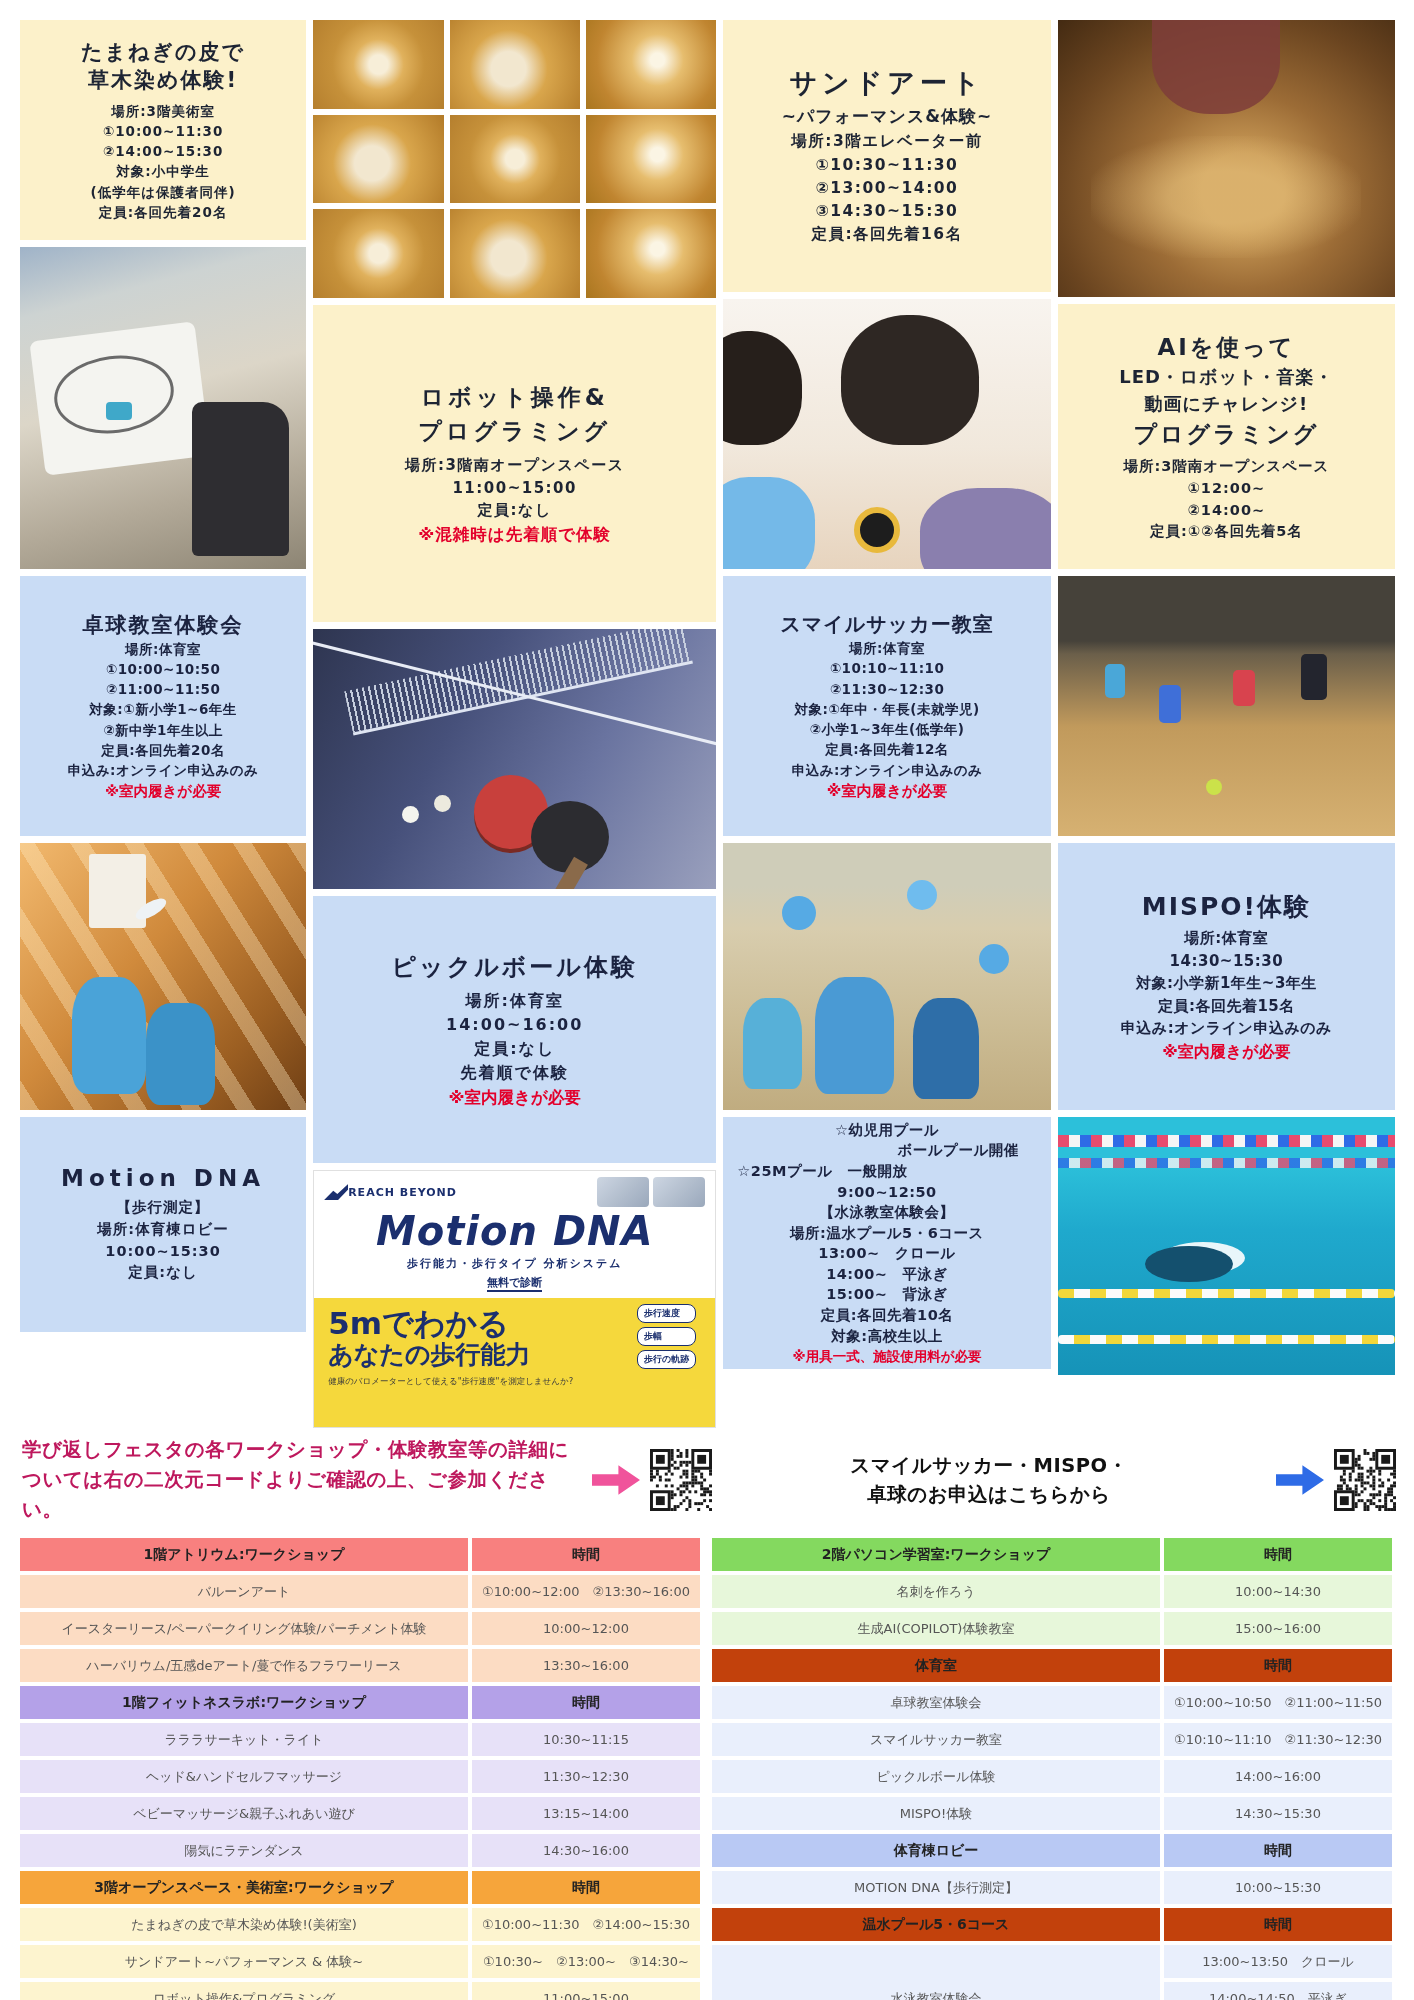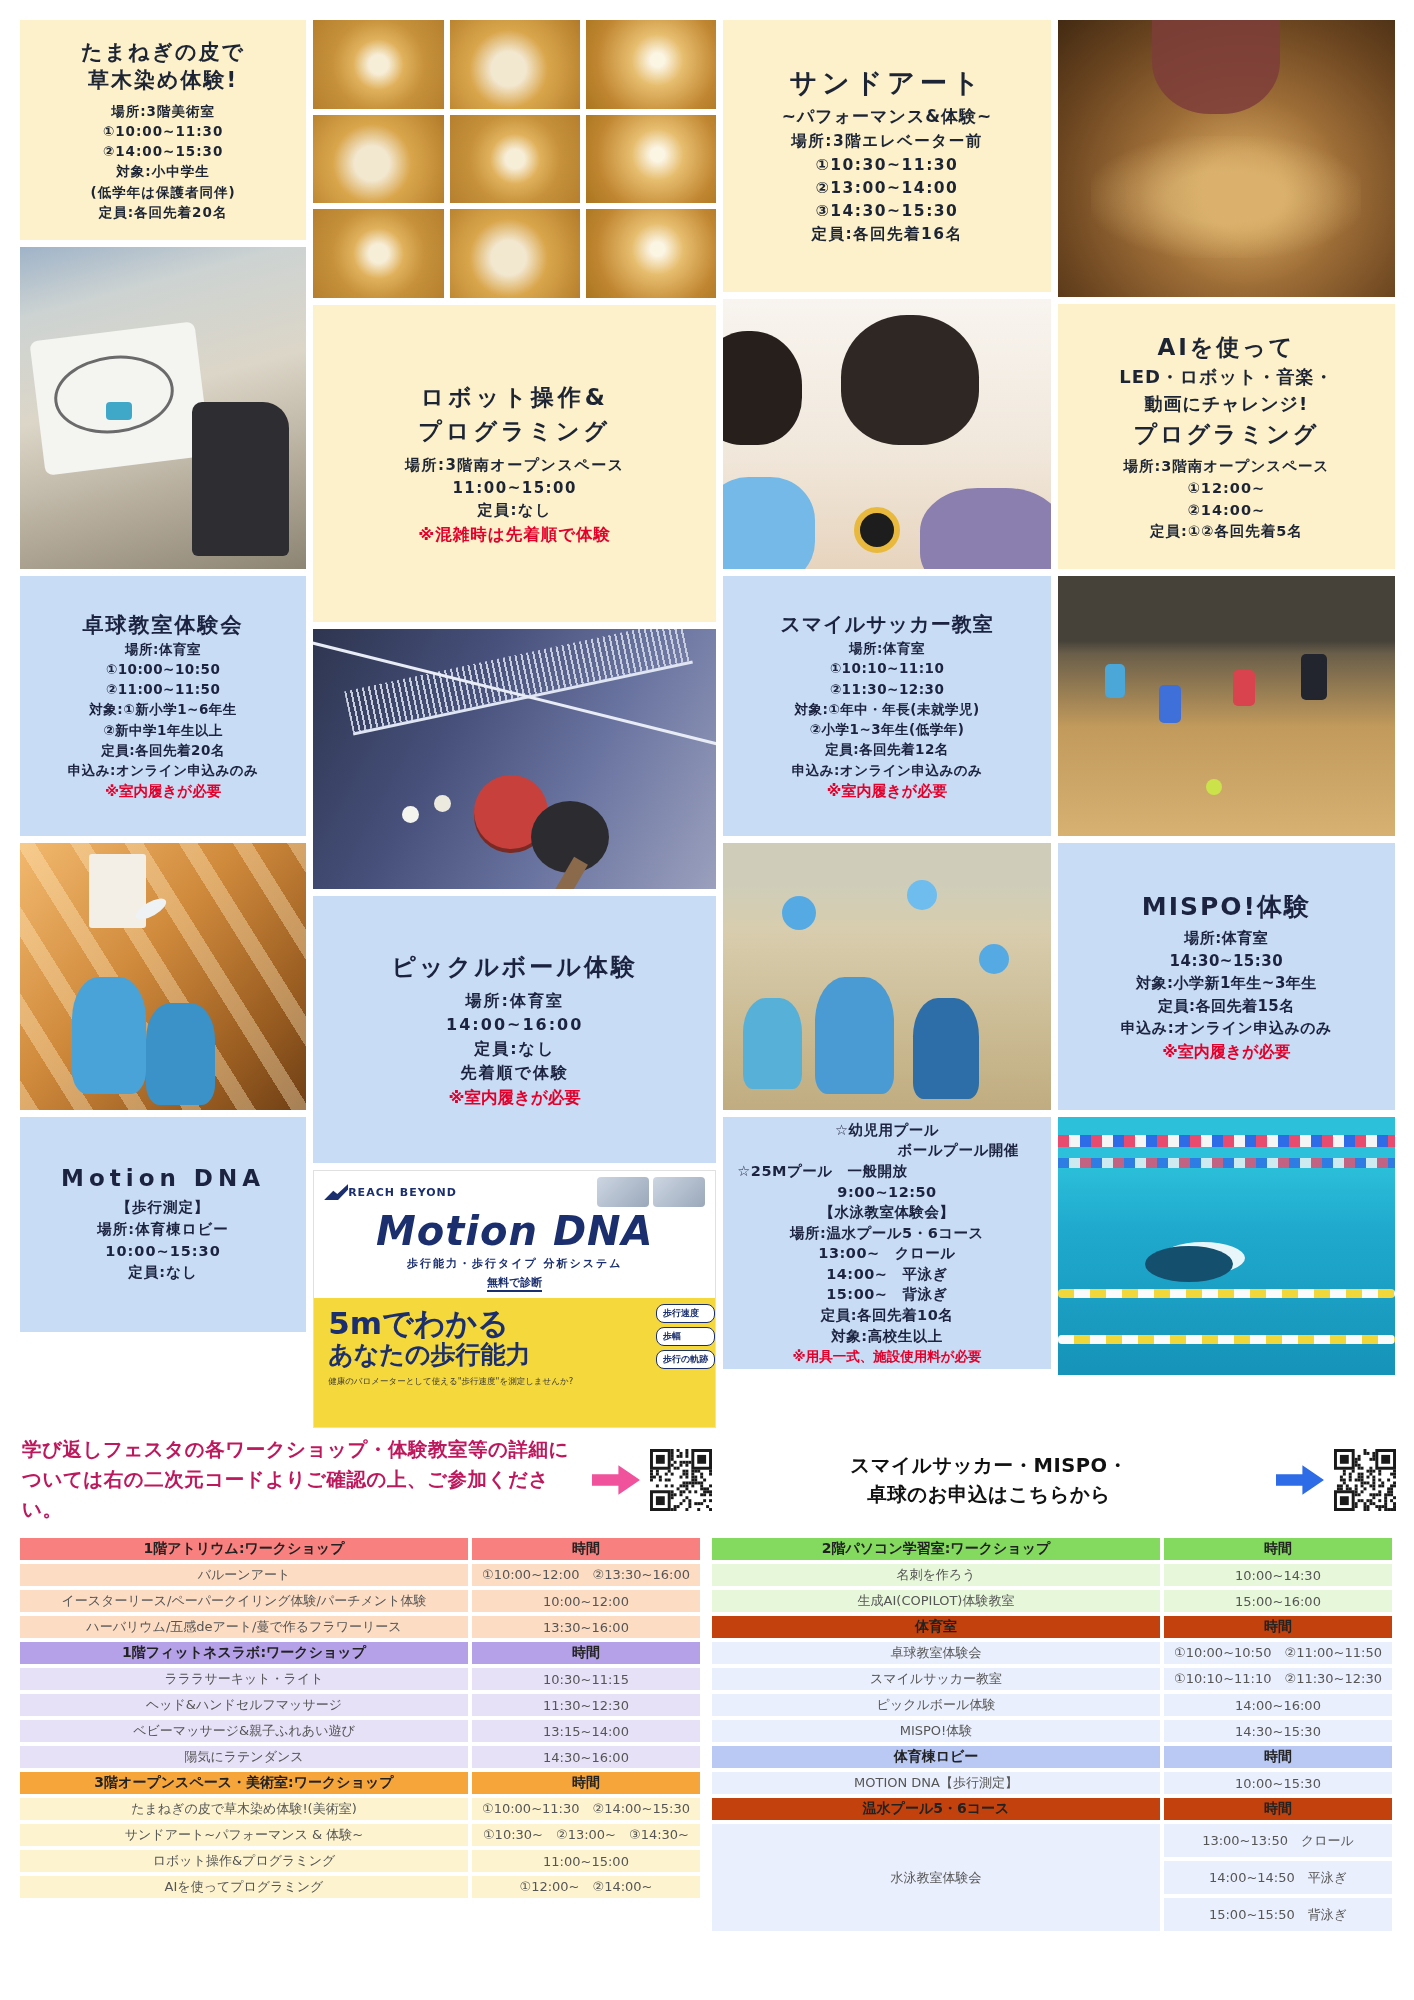--- a/index.html
+++ b/index.html
@@ -116,35 +116,35 @@
   .ad-reach{font-size:11px;font-weight:bold;color:#1b2f6e;letter-spacing:1px;}
   .ad-legs{margin-left:auto;display:flex;gap:4px;}
   .ad-legs div{width:52px;height:30px;border-radius:4px;background:linear-gradient(135deg,#cdd6e2,#9aa8bb);}
   .ad-mid{text-align:center;padding:2px 0 6px 0;}
   .ad-product{font-size:40px;font-weight:bold;font-style:italic;color:#1b2f6e;letter-spacing:1px;line-height:1.1;}
   .ad-sub{font-size:11px;color:#1b2f6e;font-weight:bold;margin-top:3px;letter-spacing:2px;}
   .ad-free{display:inline-block;font-size:11px;color:#1b2f6e;font-weight:bold;margin-top:3px;border-bottom:2px solid #1b2f6e;}
   .ad-banner{background:#f5d83c;flex:1;position:relative;padding:8px 12px 4px 14px;}
   .ad-b1{font-size:31px;font-weight:bold;color:#1b2f6e;line-height:1.1;}
   .ad-b2{font-size:25px;font-weight:bold;color:#1b2f6e;line-height:1.2;}
-  .ad-tags{position:absolute;right:0;top:6px;display:flex;flex-direction:column;gap:4px;}
+  .ad-tags{position:absolute;right:19px;top:6px;display:flex;flex-direction:column;gap:4px;}
   .ad-tags div{background:#fff;color:#1b2f6e;font-size:9px;font-weight:bold;padding:2px 6px;border-radius:8px;border:1px solid #1b2f6e;}
   .ad-note{font-size:8.5px;color:#3a3a3a;margin-top:6px;}
   
   .qrband{display:flex;align-items:center;height:96px;padding:0 18px 0 22px;margin-top:4px;}
   .qr-left-text{width:560px;font-weight:bold;font-size:19.5px;line-height:1.55;letter-spacing:.5px;color:#be185d;}
   .arrow{width:48px;height:32px;margin:0 10px;clip-path:polygon(0 32%,55% 32%,55% 4%,100% 50%,55% 96%,55% 68%,0 68%);flex:none;}
   .arrow.pink{background:#f0539b;}
   .arrow.blue{background:#2e6be6;}
   .qr{width:62px;height:62px;flex:none;}
   .qr-right-text{flex:1;text-align:center;font-weight:bold;font-size:19.5px;line-height:1.5;letter-spacing:.5px;color:#111;}
   
   .tables{display:flex;gap:12px;padding:0 22px 0 20px;margin-top:10px;}
   .table{width:680px;display:flex;flex-direction:column;gap:4px;}
-  .trow{display:flex;gap:4px;height:22px;flex:none;}
+  .trow{display:flex;gap:4px;height:33px;flex:none;}
   .tcell{display:flex;align-items:center;justify-content:center;text-align:center;font-size:13px;color:#555;box-sizing:border-box;padding:0 6px;}
   .tcell.lab{width:448px;flex:none;}
   .tcell.tim{flex:1;}
   .trow.hd .tcell{font-weight:bold;color:#222;font-size:14px;}
   .mrow{display:flex;gap:4px;flex:none;}
   .mrow .lab{width:448px;height:107px;}
   .mrow .tcolm{flex:1;display:flex;flex-direction:column;gap:4px;}
   .mrow .tcolm .tcell{height:33px;}
   .t-pink{background:#f8807f;} .t-peach{background:#fcdcc3;}
   .t-purple{background:#b4a1e8;} .t-lav{background:#e7e1f8;}

